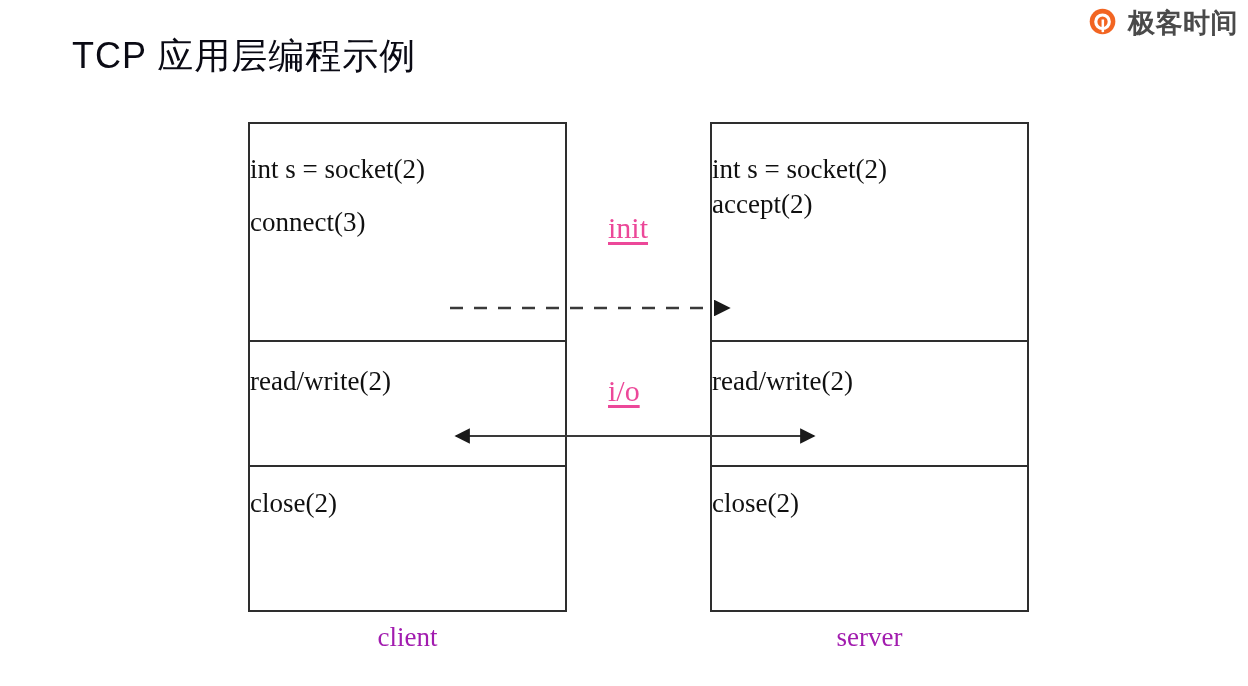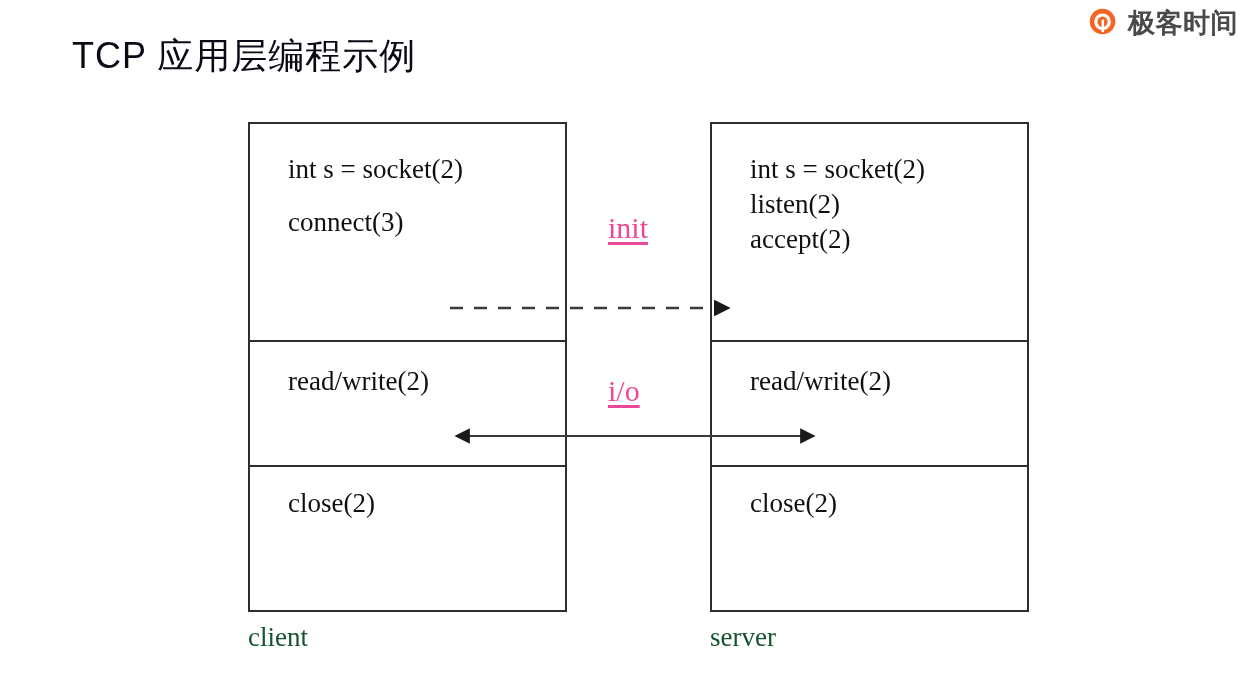--- a/index.html
+++ b/index.html
@@ -87,21 +87,20 @@
     right: 0;
     height: 0;
     border-top: 2px solid #2e2e2e;
   }
 
   .cell {
     position: absolute;
     left: 0;
     right: 0;
     box-sizing: border-box;
-    padding-left: 38px;
   }
   .cell-line {
     font-family: "Liberation Serif", "DejaVu Serif", serif;
     font-size: 27px;
     color: #101010;
     line-height: 1.30;
     white-space: nowrap;
   }
 
   
@@ -138,24 +137,24 @@
     width: 1248px;
     height: 686px;
     pointer-events: none;
   }
 
   
   .col-caption {
     position: absolute;
     top: 622px;
     width: 319px;
-    text-align: left;
+    text-align: center;
     font-family: "Liberation Serif", "DejaVu Serif", serif;
     font-size: 27px;
-    color: #14532d;
+    color: #a21caf;
   }
   #client-caption { left: 248px; }
   #server-caption { left: 710px; }
 </style>
 </head>
 <body>
 
 <div id="brand">
   <svg id="brand-mark" viewBox="0 0 34 34">
     <circle cx="16" cy="15" r="13.2" fill="#f26522"></circle>
@@ -187,21 +186,20 @@
       <div class="cell-line">close(2)</div>
     </div>
   </div>
 
   <div id="server-box" class="col-box">
     <div class="divider" style="top:216px;"></div>
     <div class="divider" style="top:341px;"></div>
 
     <div id="server-cell-1" class="cell">
       <div class="cell-line">int s = socket(2)</div>
-      <div class="cell-line">listen(2)</div>
       <div class="cell-line">accept(2)</div>
     </div>
 
     <div id="server-cell-2" class="cell">
       <div class="cell-line">read/write(2)</div>
     </div>
 
     <div id="server-cell-3" class="cell">
       <div class="cell-line">close(2)</div>
     </div>

